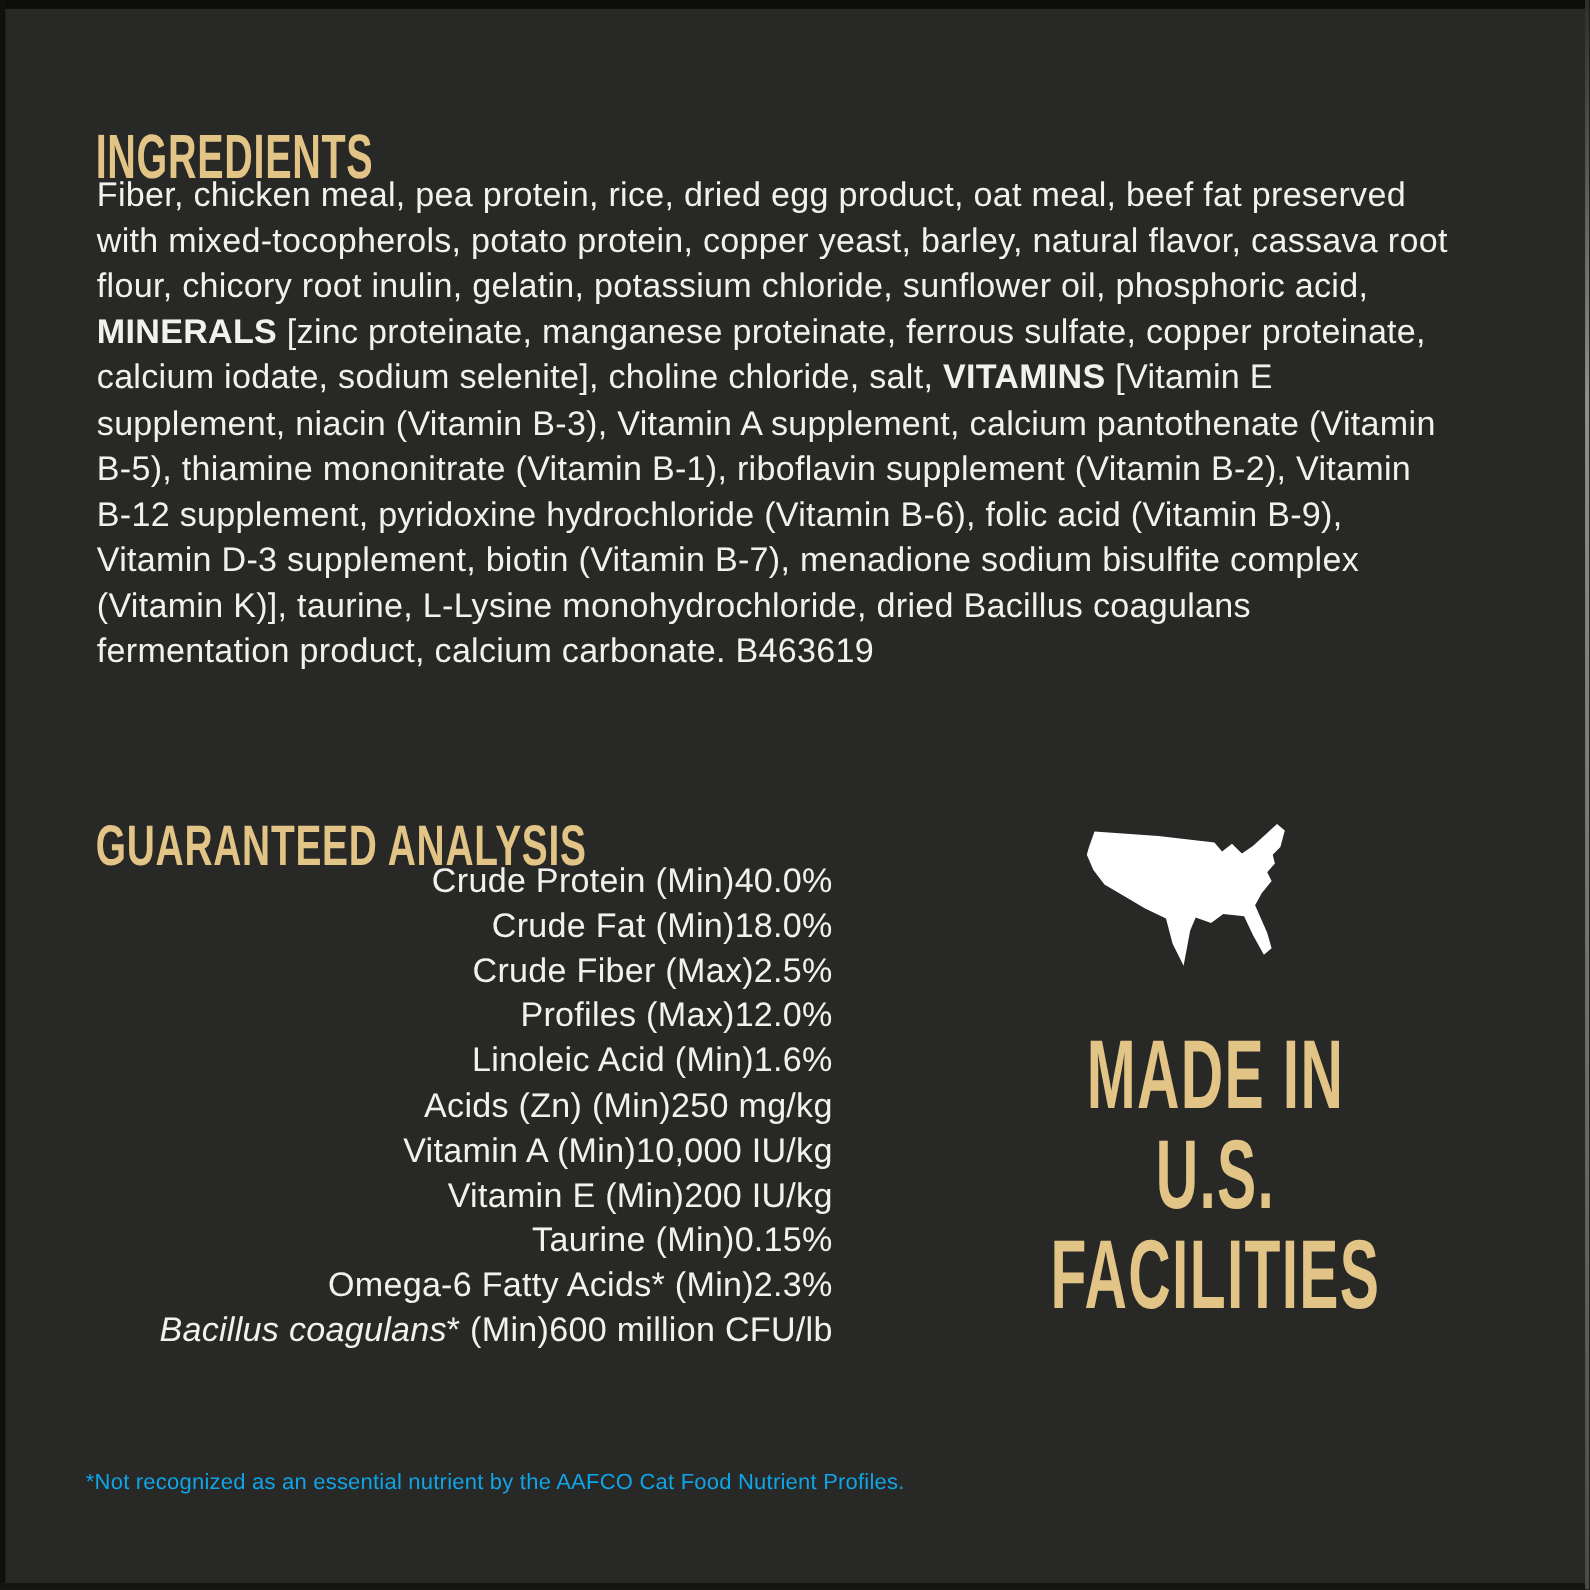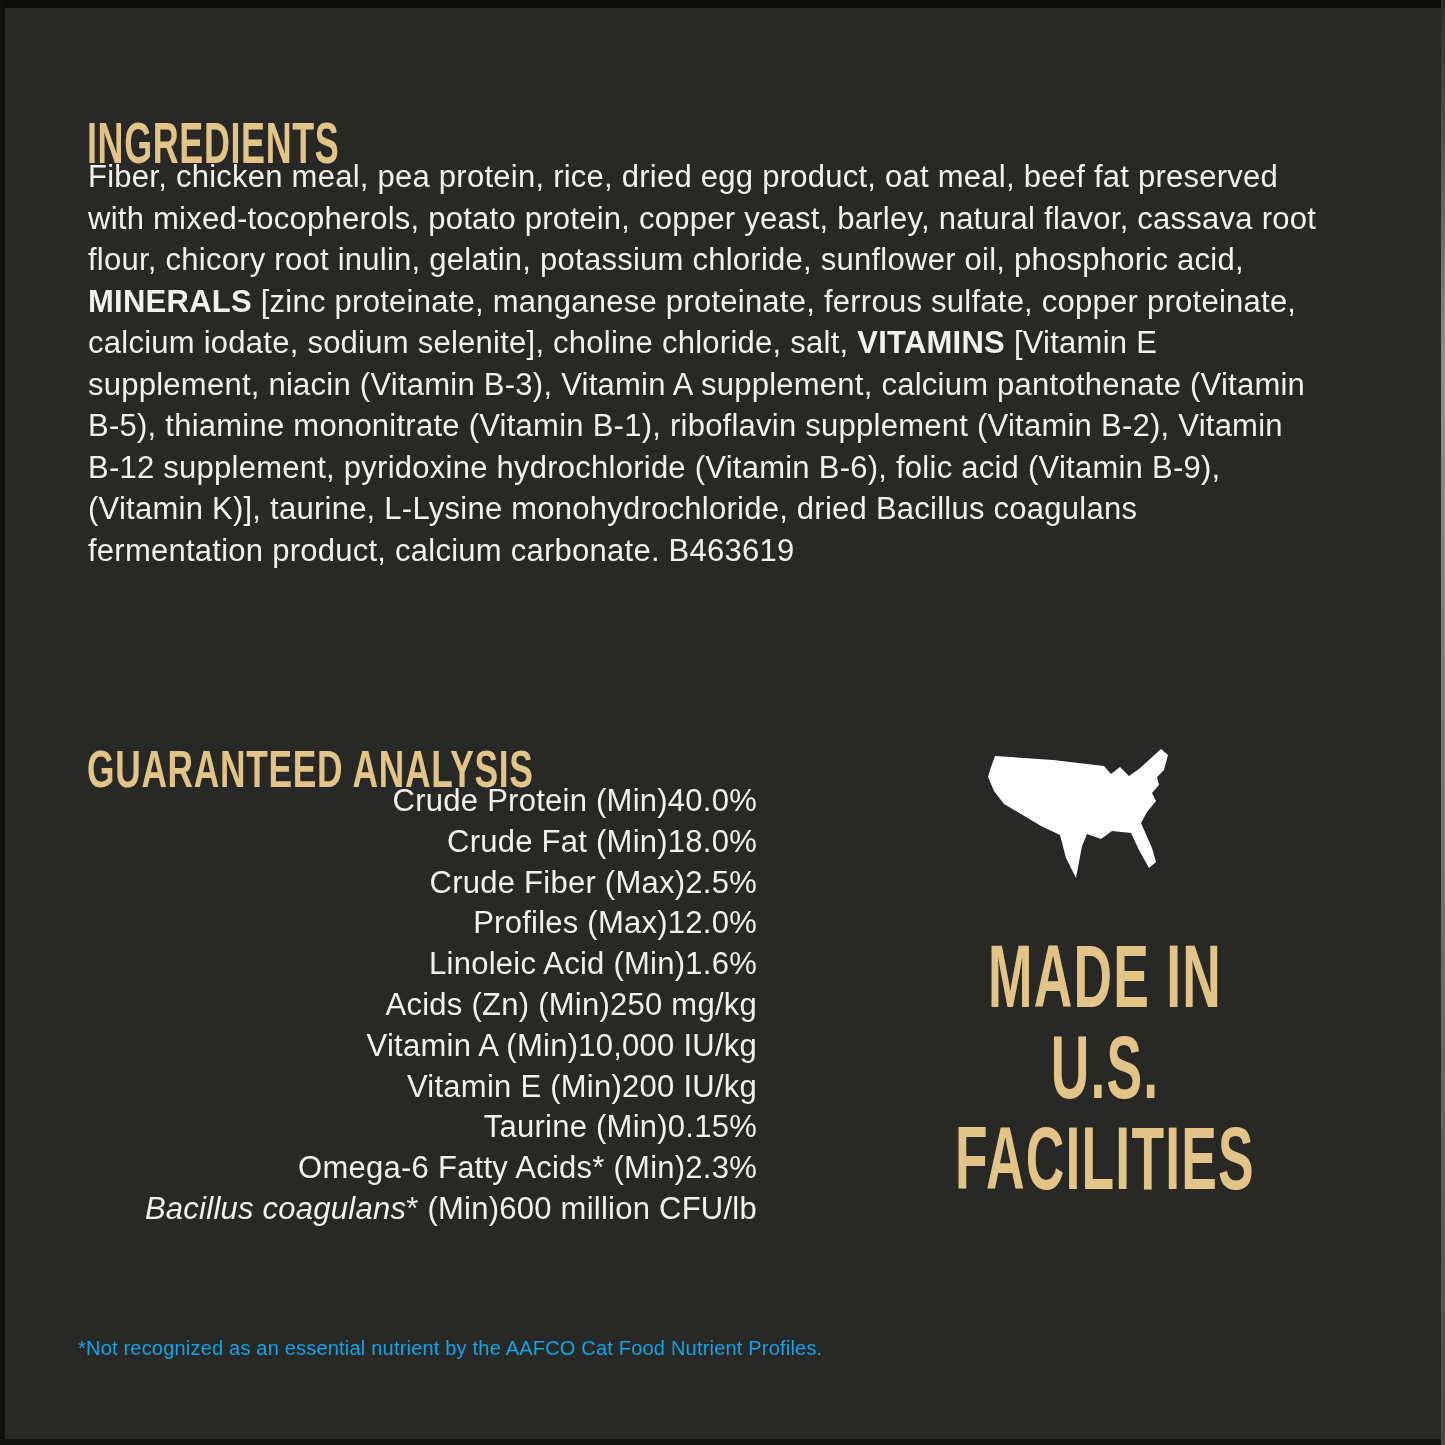--- a/index.html
+++ b/index.html
@@ -46,20 +46,21 @@
 
   <div class="ingredients-text">
       <div class="ing-line"><span>Fiber, chicken meal, pea protein, rice, dried egg product, oat meal, beef fat preserved</span></div>
       <div class="ing-line"><span>with mixed-tocopherols, potato protein, copper yeast, barley, natural flavor, cassava root</span></div>
       <div class="ing-line"><span>flour, chicory root inulin, gelatin, potassium chloride, sunflower oil, phosphoric acid,</span></div>
       <div class="ing-line"><span class="b">MINERALS</span><span> [zinc proteinate, manganese proteinate, ferrous sulfate, copper proteinate,</span></div>
       <div class="ing-line"><span>calcium iodate, sodium selenite], choline chloride, salt, </span><span class="b">VITAMINS</span><span> [Vitamin E</span></div>
       <div class="ing-line"><span>supplement, niacin (Vitamin B-3), Vitamin A supplement, calcium pantothenate (Vitamin</span></div>
       <div class="ing-line"><span>B-5), thiamine mononitrate (Vitamin B-1), riboflavin supplement (Vitamin B-2), Vitamin</span></div>
       <div class="ing-line"><span>B-12 supplement, pyridoxine hydrochloride (Vitamin B-6), folic acid (Vitamin B-9),</span></div>
+      <div class="ing-line"><span>Vitamin D-3 supplement, biotin (Vitamin B-7), menadione sodium bisulfite complex</span></div>
       <div class="ing-line"><span>(Vitamin K)], taurine, L-Lysine monohydrochloride, dried Bacillus coagulans</span></div>
       <div class="ing-line"><span>fermentation product, calcium carbonate. B463619</span></div>
     </div>
 
   <h2 class="heading analysis-title">GUARANTEED ANALYSIS</h2>
 
   <div class="analysis-table">
       <div class="ga-row">
         <span class="ga-label"><span>Crude Protein (Min)</span></span>
         <span class="ga-value">40.0%</span>

